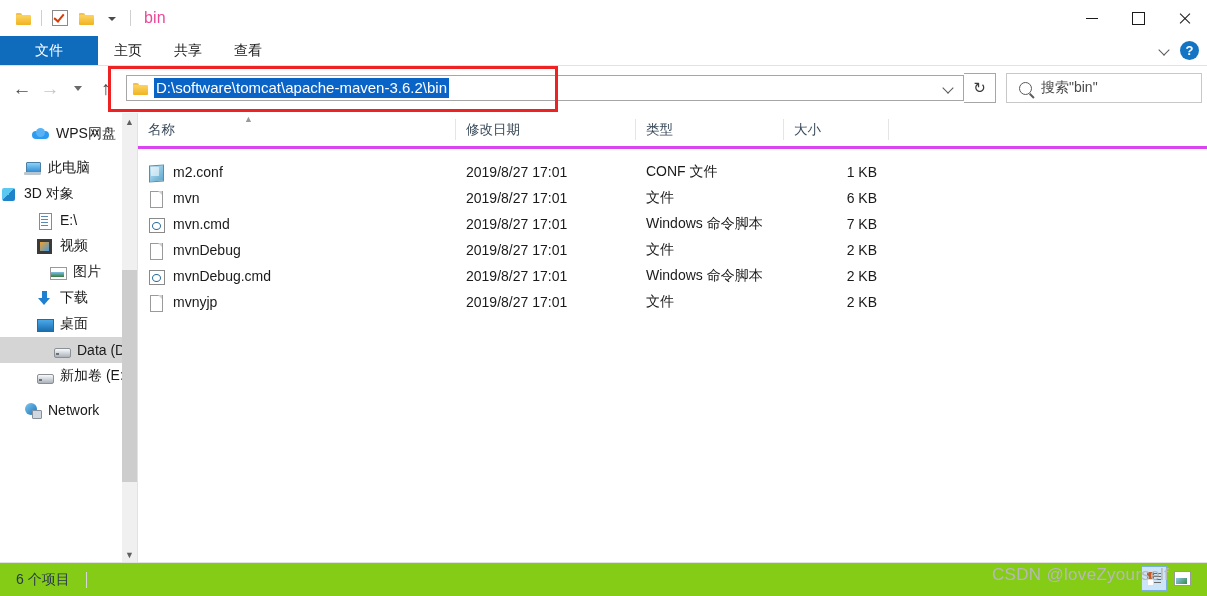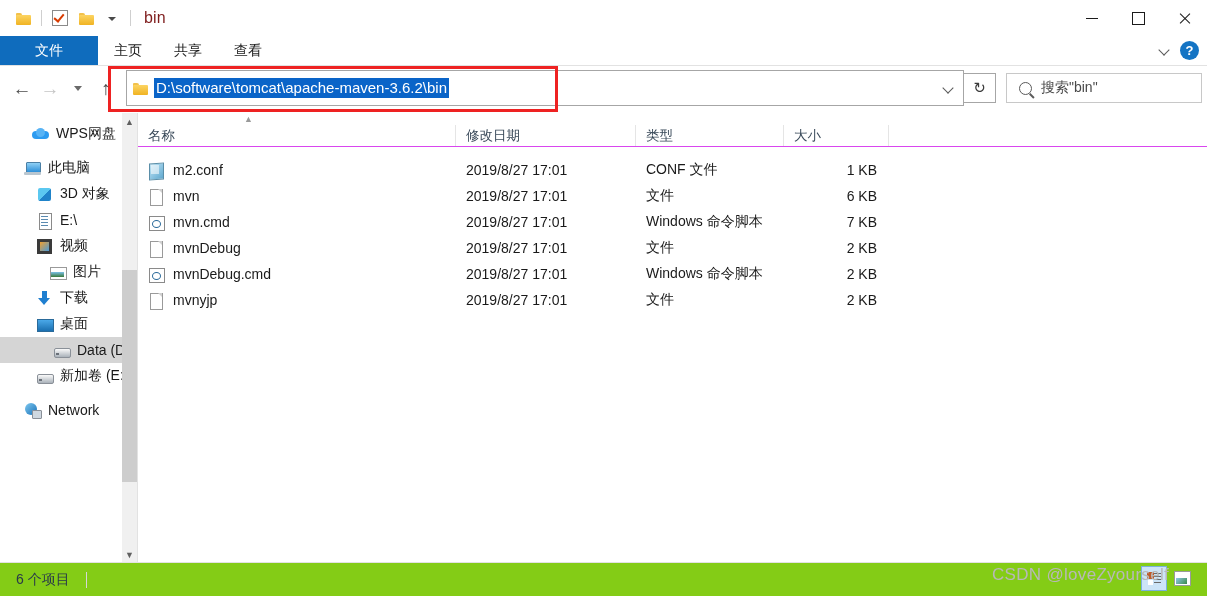--- a/index.html
+++ b/index.html
@@ -41,21 +41,21 @@
   }
   .chk-ico::after{
     content:""; position:absolute; left:3px; top:1px; width:4px;height:8px;
     border:solid #d83b01; border-width:0 2px 2px 0; transform:rotate(40deg);
   }
   .dropdown-caret {
     width:0;height:0;border-left:4px solid transparent;border-right:4px solid transparent;
     border-top:4px solid #4a4a4a; margin-top:2px;
   }
   .win-title {
-    font-size: 16px; color:#7f1d1d; margin-left: 8px; letter-spacing:0.2px;
+    font-size: 16px; color:#ec4899; margin-left: 8px; letter-spacing:0.2px;
   }
   .wincontrols {
     position:absolute; right:0; top:0; display:flex; height:36px;
   }
   .wc { width:46px;height:36px;display:flex;align-items:center;justify-content:center;}
   .wc-min { width:12px;height:1px;background:#1b1b1b; }
   .wc-max { width:11px;height:11px;border:1px solid #1b1b1b; }
   .wc-close { width:13px;height:13px;position:relative; }
   .wc-close::before,.wc-close::after{
     content:"";position:absolute;left:0;top:6px;width:14px;height:1px;background:#1b1b1b;
@@ -104,21 +104,21 @@
   }
   .arrow-back { color:#4a4a4a; }
   .arrow-fwd { color:#c4c4c4; }
   .arrow-up { color:#4a4a4a; }
   .recent-caret {
     width:0;height:0;border-left:4px solid transparent;border-right:4px solid transparent;
     border-top:5px solid #6a6a6a;
   }
   .addrbox {
     margin-left: 6px;
-    height: 36px; flex: none; width: 838px;
+    height: 26px; flex: none; width: 838px;
     border:1px solid #a6a6a6; background:#fff; display:flex; align-items:center;
     padding: 0 4px 0 6px; box-sizing:border-box;
   }
   .addr-folder { margin-right:6px; }
   .addr-text {
     background:#0a64c8; color:#ffffff; font-size:15px;
     padding: 1px 2px 2px 2px; white-space:nowrap;
   }
   .addr-caret-wrap { margin-left:auto; width:22px; display:flex; justify-content:center; }
   .refreshbtn {
@@ -273,22 +273,22 @@
   }
 
   .content {
     flex:1; position:relative; background:#fff;
     border-left: 1px solid #e2e2e2;
   }
   .sortcaret {
     position:absolute; left:106px; top:1px; font-size:9px; color:#9a9a9a;
   }
   .colheaders {
-    display:flex; height:27px; align-items:flex-end;
-    border-bottom:1px solid #d946ef; position:relative; margin-top:6px;
+    display:flex; height:27px; align-items:flex-start;
+    border-bottom:3px solid #d946ef; position:relative; margin-top:6px;
   }
   .colh {
     font-size:13.5px; color:#3a4a5a; padding-left:10px; box-sizing:border-box;
     height:21px; display:flex; align-items:center;
     border-right:1px solid #e5e5e5;
   }
   .c-name { width:318px; }
   .c-date { width:180px; }
   .c-type { width:148px; }
   .c-size { width:105px; }
@@ -454,21 +454,21 @@
     <div class="sidebar">
       <div class="nav-item" style="padding-left:32px">
         <span class="ico ico-cloud"></span>
         <span class="nav-label">WPS网盘</span>
       </div>
       <div style="height:8px"></div>
       <div class="nav-item" style="padding-left:24px">
         <span class="ico ico-pc"></span>
         <span class="nav-label">此电脑</span>
       </div>
-      <div class="nav-item" style="padding-left:36px">
+      <div class="nav-item" style="">
         <span class="ico ico-cube"></span>
         <span class="nav-label">3D 对象</span>
       </div>
       <div class="nav-item" style="padding-left:36px">
         <span class="ico ico-doc"></span>
         <span class="nav-label">E:\</span>
       </div>
       <div class="nav-item" style="padding-left:36px">
         <span class="ico ico-video"></span>
         <span class="nav-label">视频</span>

